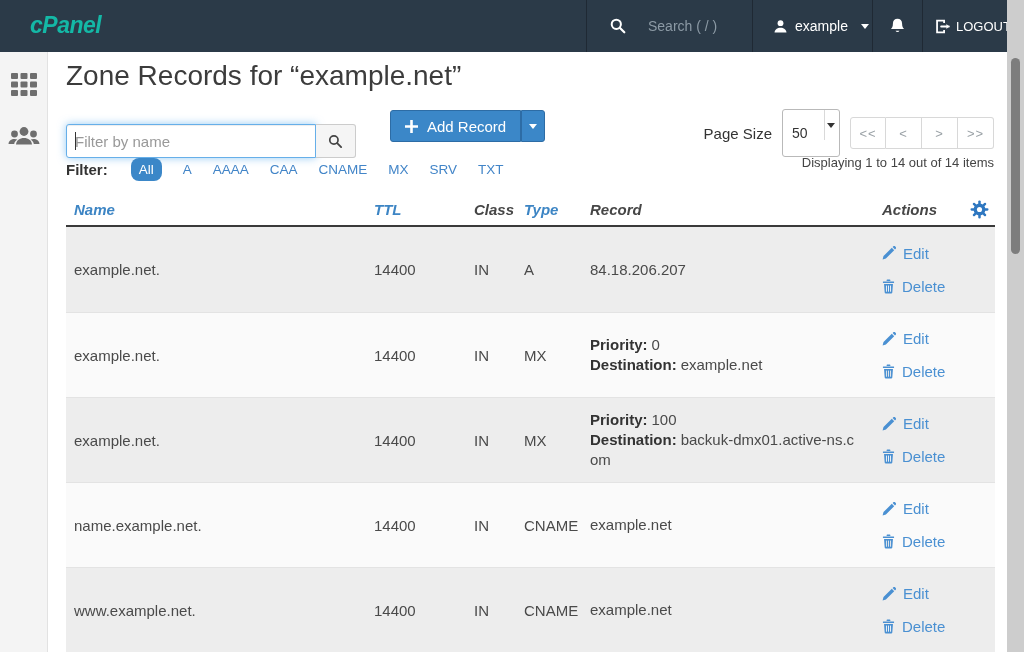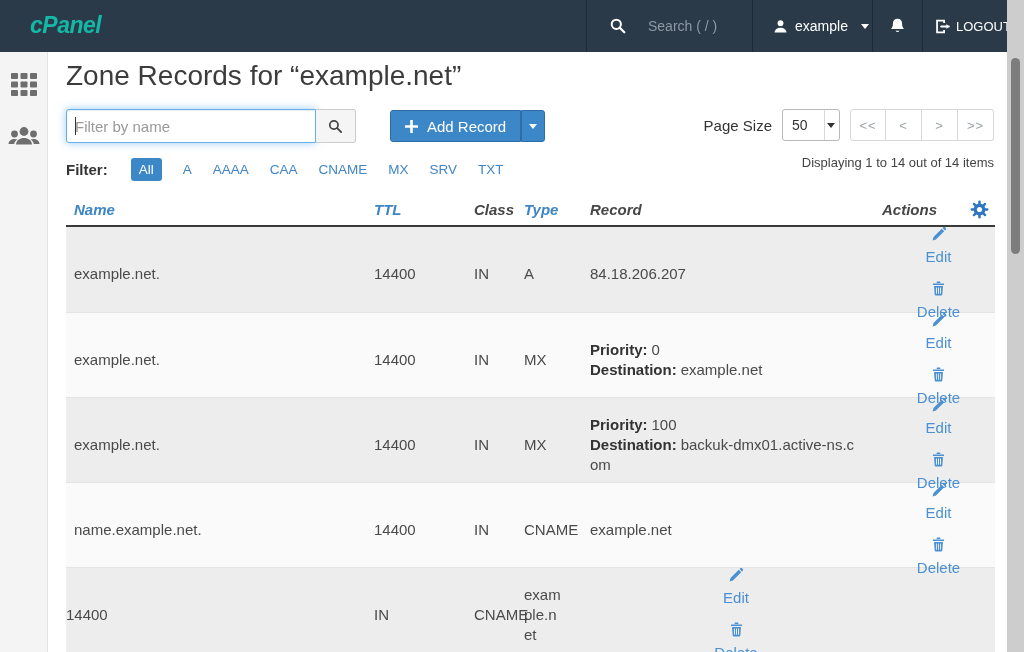--- a/index.html
+++ b/index.html
@@ -27,21 +27,21 @@
   .side-btn { width:48px; height:44px; display:flex; align-items:center; justify-content:center;
               cursor:pointer; color:#6e6e6e; }
   .side-btn:first-child { margin-top:10px; }
   .side-btn + .side-btn { margin-top:8px; }
 
   
   .content { position:absolute; left:48px; top:52px; width:959px; height:600px; background:#fff; }
   .page-title { position:absolute; left:18px; top:8px; font-size:28px; font-weight:400; color:#3c3c3c; }
 
   
-  .input-group { position:absolute; left:18px; top:57px; display:flex;border-radius:8px; }
+  .input-group { position:absolute; left:18px; top:72px; display:flex;border-radius:8px; }
   .filter-input { width:250px; height:34px; border:1px solid #66afe9; border-radius:3px 0 0 3px;
                   padding:0 8px; font-size:15px; color:#333; outline:none;
                   box-shadow:inset 0 1px 1px rgba(0,0,0,.075), 0 0 8px rgba(82,168,236,.6); }
   .filter-input::placeholder { color:#999; }
   .text-caret { position:absolute; left:9px; top:8px; width:1px; height:18px; background:#333; }
   .search-btn { width:40px; height:34px; background:#f5f5f5; border:1px solid #ccc; border-left:none;
                 border-radius:0 3px 3px 0; display:flex; align-items:center; justify-content:center;
                 color:#444; cursor:pointer; }
 
   
@@ -49,41 +49,41 @@
   .btn-main { height:32px; background:#3b87c8; border:1px solid #2d6ca5; border-radius:3px 0 0 3px;
               color:#fff; font-size:15px; display:flex; align-items:center; gap:9px;
               padding:0 14px; cursor:pointer; }
   .btn-caret { height:32px; width:24px; background:#3b87c8; border:1px solid #2d6ca5; border-left:1px solid #2d6ca5;
                border-radius:0 3px 3px 0; display:flex; align-items:center; justify-content:center; cursor:pointer; }
   .btn-caret .caret-down { margin:0; }
 
   
   .pager-zone { position:absolute; top:57px; right:13px; display:flex; align-items:center; }
   .ps-label { font-size:15px; color:#333; margin-right:10px; }
-  .ps-select { position:relative; width:58px; height:32px; background:#fff; border:1px solid #b9b9b9;
+  .ps-select { position:relative; width:58px; height:48px; background:#fff; border:1px solid #b9b9b9;
                border-radius:3px; font-size:14px; color:#333; cursor:pointer;
                display:flex; align-items:center; padding-left:9px; margin-right:10px; }
   .ps-select .sel-caret { position:absolute; right:4px; top:13px; width:0; height:0;
                border-left:4px solid transparent; border-right:4px solid transparent; border-top:5px solid #333; }
   .ps-select .sel-divider { position:absolute; right:14px; top:0; width:1px; height:30px; background:#d9d9d9; }
   .pager { display:flex; }
   .pg-btn { width:36px; height:32px; background:#fff; border:1px solid #d8d8d8; color:#9aa1a6;
             font-size:13px; display:flex; align-items:center; justify-content:center; cursor:pointer;
             letter-spacing:1px; }
   .pg-btn + .pg-btn { border-left:none; }
   .pg-btn:first-child { border-radius:3px 0 0 3px; }
   .pg-btn:last-child { border-radius:0 3px 3px 0; }
 
   .displaying { position:absolute; top:103px; right:13px; font-size:13px; color:#444; }
 
   
   .filter-row { position:absolute; left:18px; top:106px; display:flex; align-items:center; gap:21px; }
   .filter-label { font-size:15px; font-weight:700; color:#333; margin-right:2px; }
   .ftab { font-size:13.5px; color:#4285c8; cursor:pointer; text-decoration:none; }
-  .ftab.active { background:#3b87c8; color:#fff; padding:4px 8px; border-radius:3px; }
+  .ftab.active { background:#3b87c8; color:#fff; padding:4px 8px; border-radius:8px; }
 
   
   .ztable { position:absolute; left:18px; top:141px; width:929px; }
   .thead { display:grid; grid-template-columns:308px 100px 50px 66px 292px 1fr;
            border-bottom:2px solid #3a3a3a; height:34px; align-items:center; }
   .th { font-size:15px; font-weight:700; color:#464646;font-style:italic; }
   .th.blue { color:#3d85c4; cursor:pointer; }
   .th.name { padding-left:8px; }
   .th-actions { display:flex; align-items:center; justify-content:space-between; padding-right:6px; }
   .gear { color:#2e77c0; cursor:pointer; display:flex; }
@@ -92,21 +92,21 @@
           align-items:center; font-size:15px; color:#4a4a4a; }
   .trow:nth-child(odd) { background:#fafafa; }
   .trow:nth-child(even) { background:#ededed; }
   .trow + .trow { border-top:1px solid #e3e3e3; }
   .td-name { padding-left:8px; }
   .td-record { padding-right:26px; line-height:20px; }
   .rec-line b { color:#333; margin-right:4px; }
   .rec-line b:empty { display:none; margin:0; }
   .rec-line span { word-break:break-all; }
   .td-actions { display:flex; flex-direction:column; gap:16px; justify-content:center; }
-  .alink { display:flex; align-items:center; gap:7px; color:#4a90d2; font-size:15px; cursor:pointer;flex-direction:column; }
+  .alink { display:flex; align-items:center; gap:7px; color:#4a90d2; font-size:15px; cursor:pointer; }
 
   
   .scrollbar { position:absolute; right:0; top:0; width:17px; height:652px; background:#cdcdcd; z-index:60; }
   .scroll-thumb { position:absolute; left:4px; top:58px; width:9px; height:196px; background:#7d7d7d;
                   border-radius:6px; cursor:pointer; }
 </style>
 </head>
 <body>
 
 <div class="stage">
@@ -405,20 +405,21 @@
                     <line x1="9.2" y1="7" x2="9.2" y2="13.6"></line>
                   </g>
                 </svg>
               </span>
               <span>Delete</span>
             </span>
         </div>
       </div>
 
       <div class="trow">
+        <div class="td-name">www.example.net.</div>
         <div>14400</div>
         <div>IN</div>
         <div>CNAME</div>
         <div class="td-record">
           <div class="rec-line"><span>example.net</span></div>
         </div>
         <div class="td-actions">
           <span class="alink">
               <span style="display:flex;">
                 <svg width="14" height="14" viewBox="0 0 14 14" fill="currentColor">

